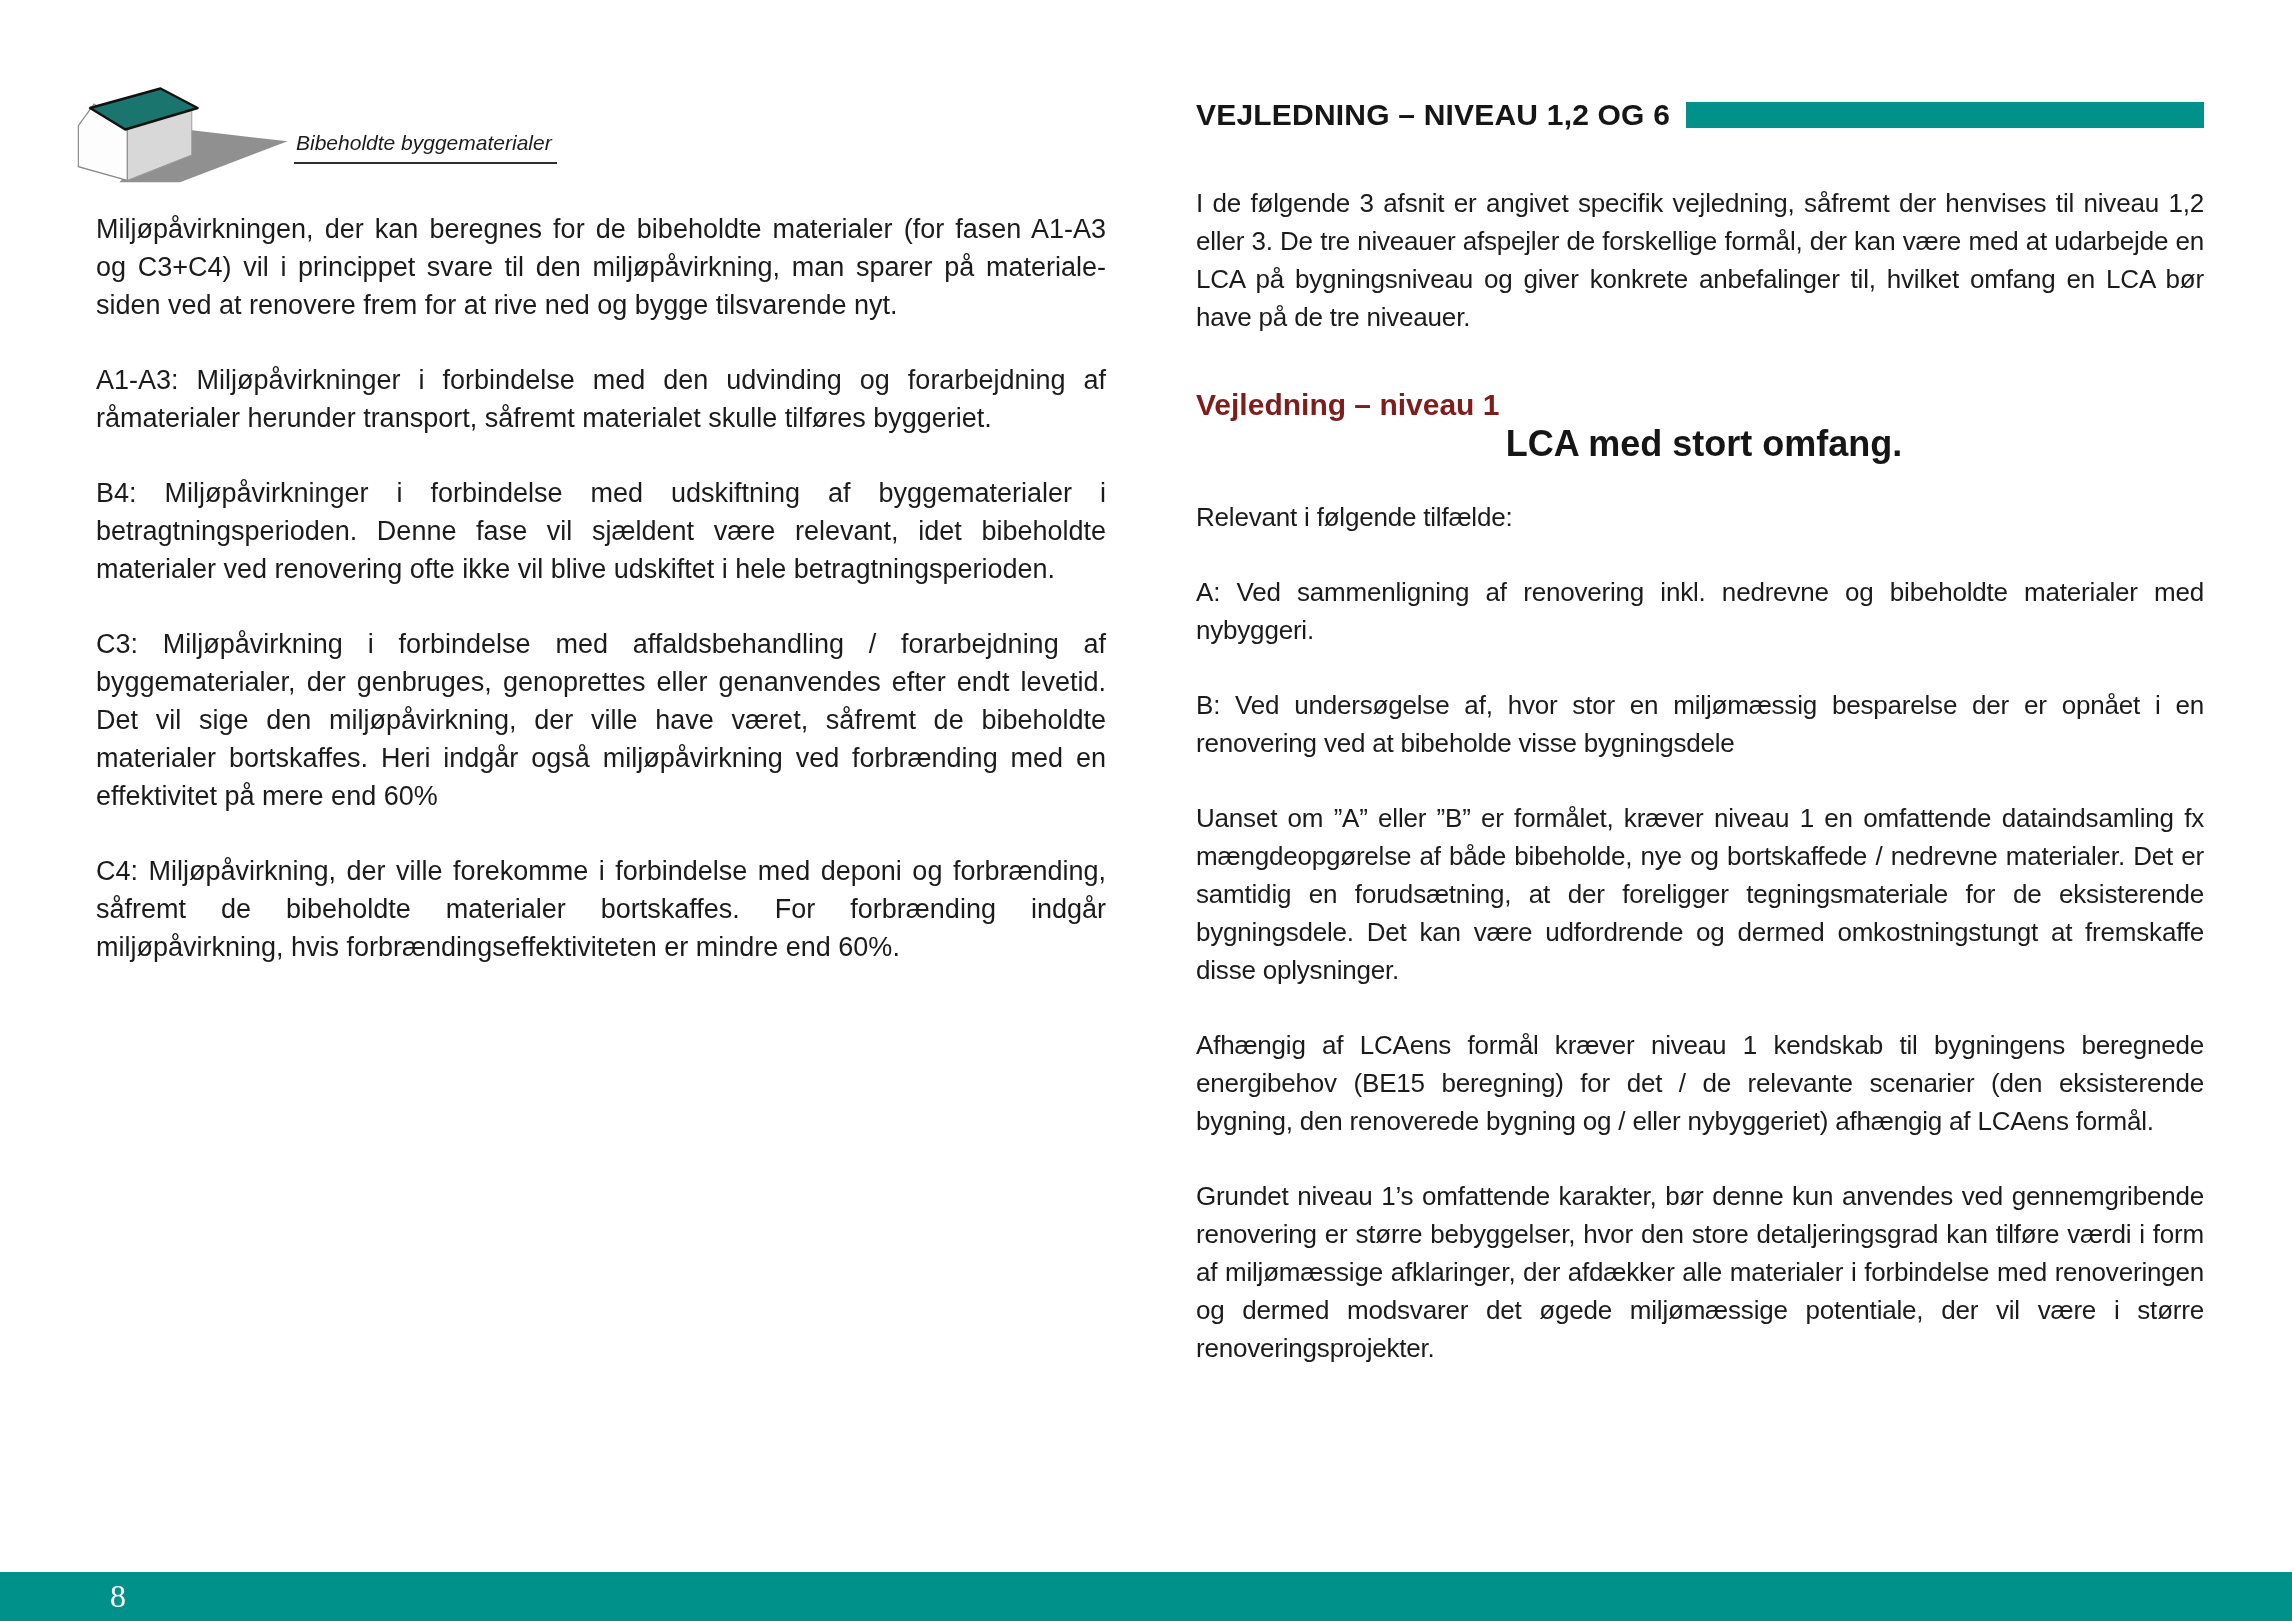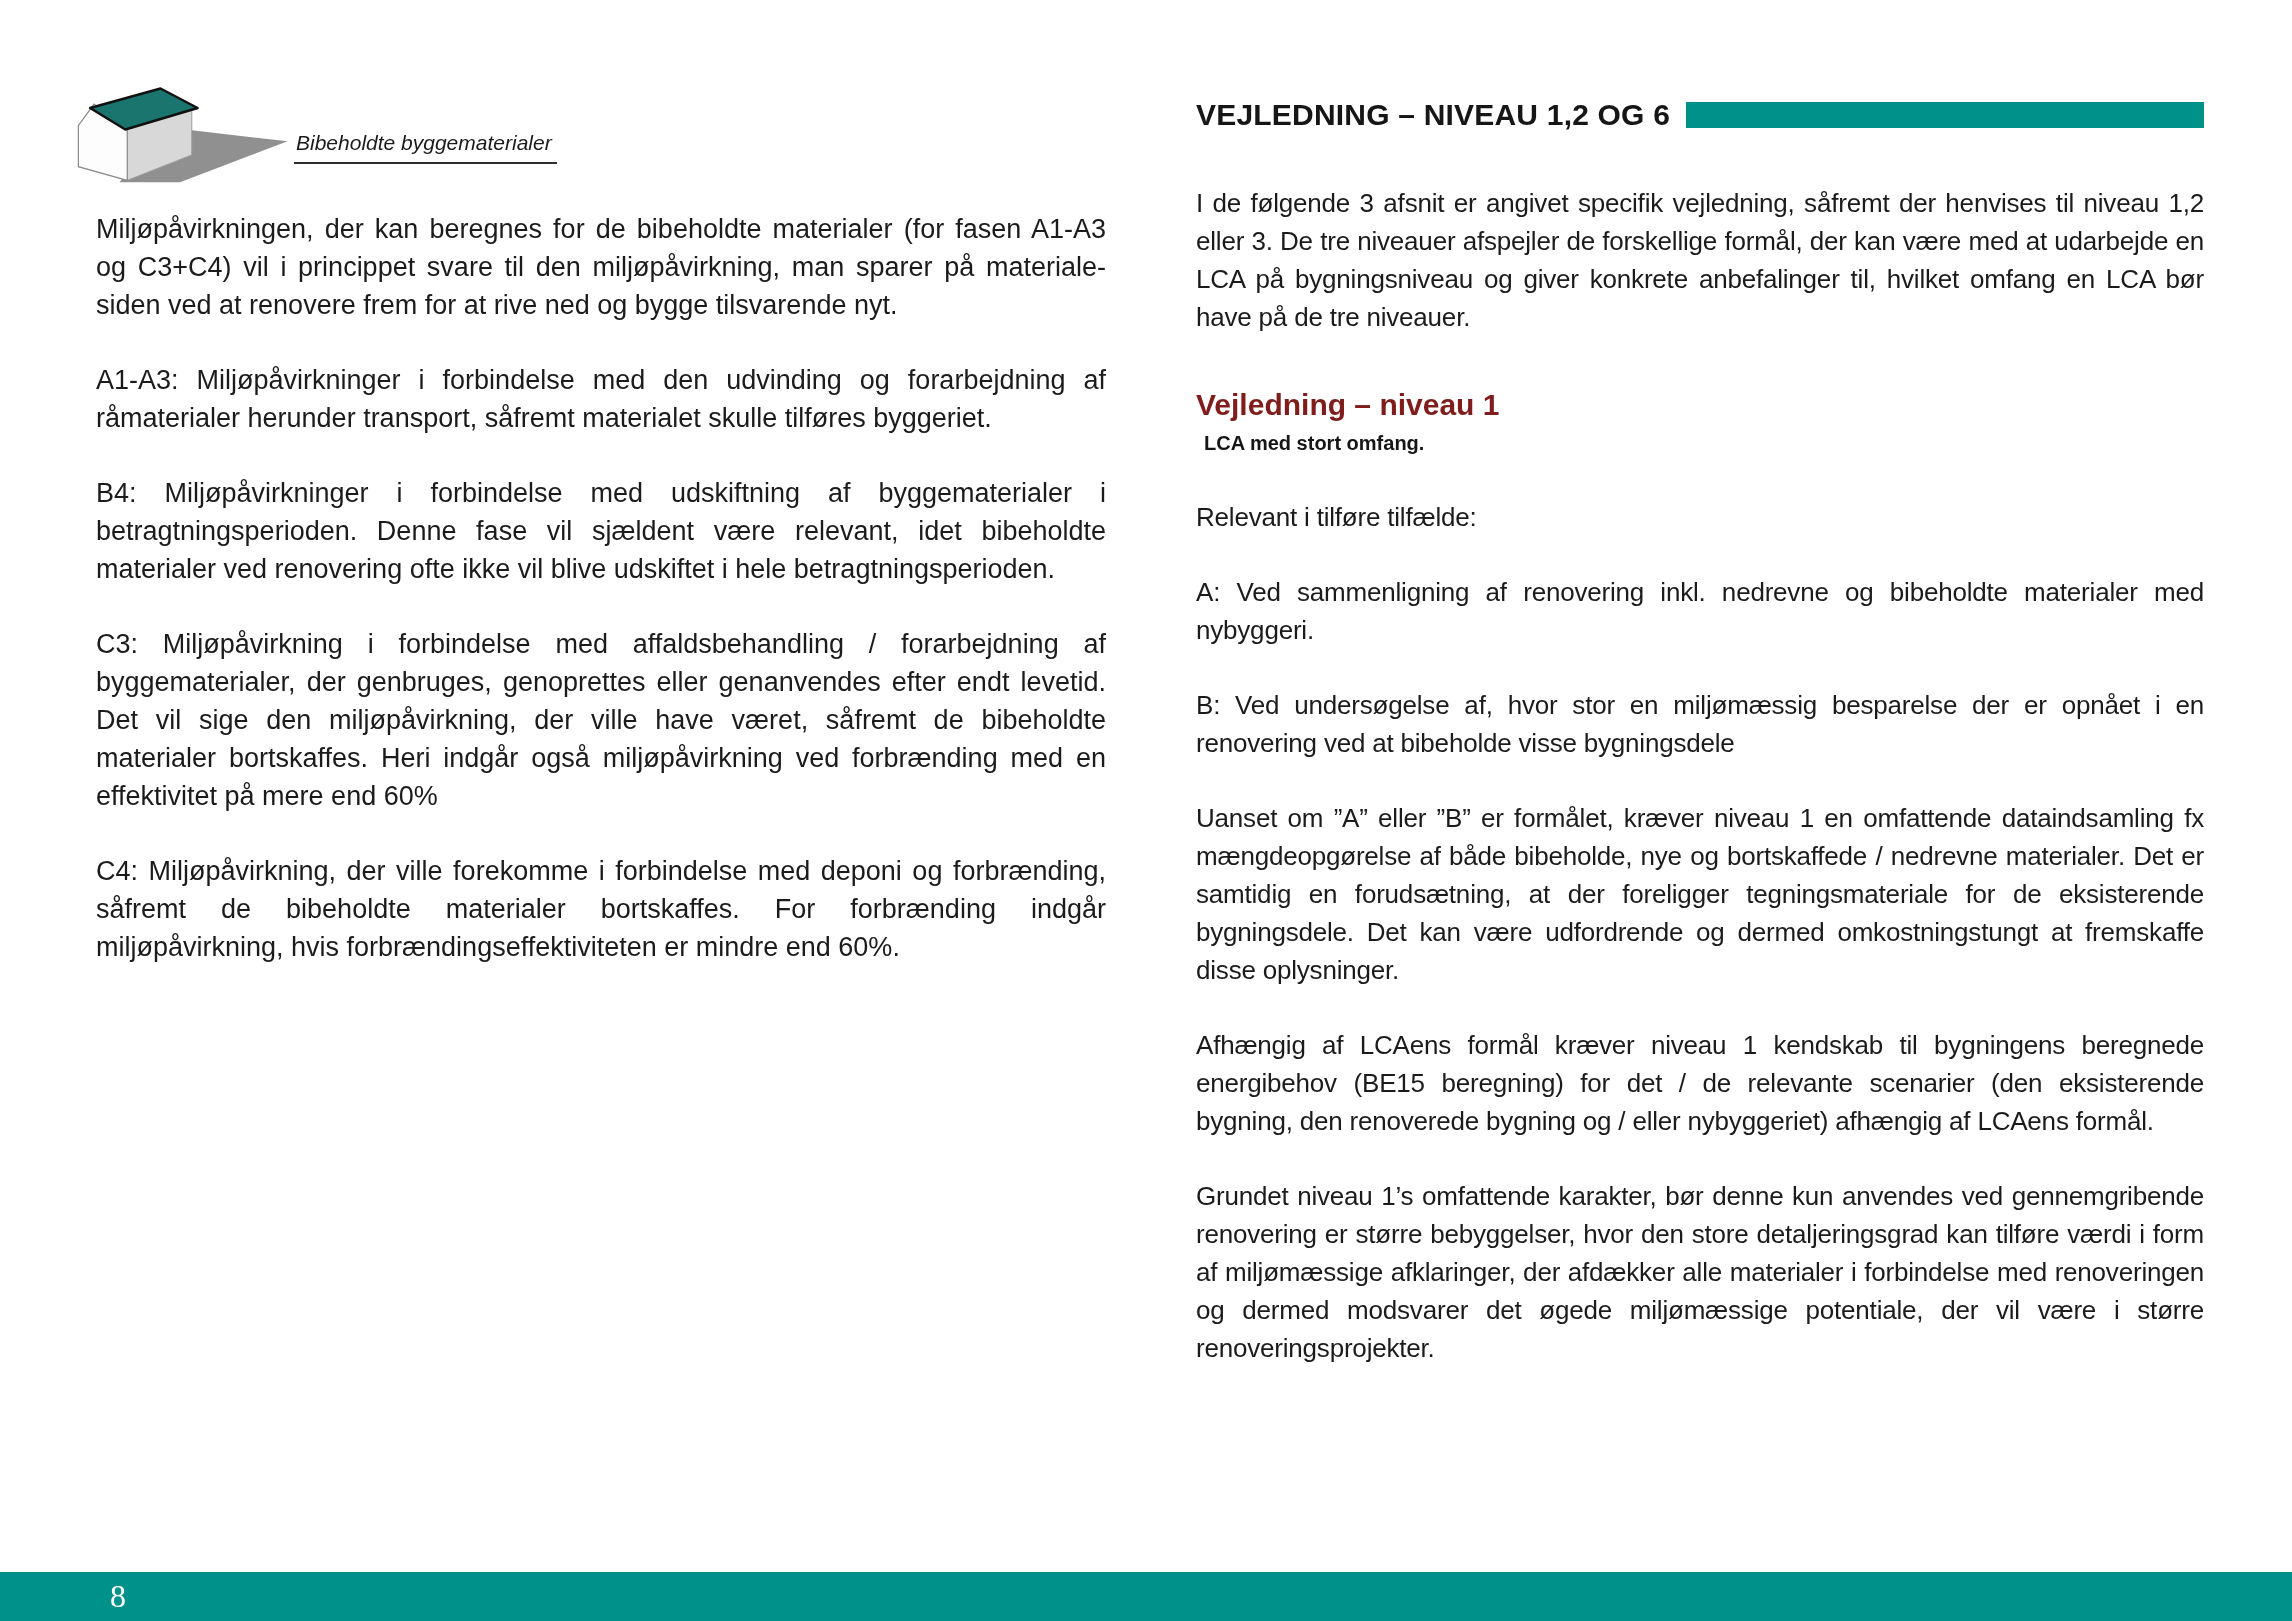--- a/index.html
+++ b/index.html
@@ -47,22 +47,22 @@
     position:absolute;left:1196px;top:184px;width:1008px;
     font-size:26px;line-height:38px;letter-spacing:-0.2px;text-align:justify;
   }
   .rcol p{margin:0 0 37px 0;}
   .rcol p.bold{font-weight:normal;}
   .rcol h2{
     font-size:30px;line-height:39px;margin:49px 0 2px 0;
     letter-spacing:0;text-align:left;color:#7f1d1d;
   }
   .rcol h3{
-    font-size:20px;line-height:35px;margin:0 0 37px 8px;
-    letter-spacing:0;text-align:left;color:#161616;
+    font-size:36px;line-height:35px;margin:0 0 37px 8px;
+    letter-spacing:0;text-align:center;color:#161616;
   }
 
   
   .footer{
     position:absolute;left:0;top:1572px;width:2293px;height:49px;
     background:var(--teal);
   }
   .footer .pagenum{
     position:absolute;left:110px;top:5.9px;color:#ffffff;
     font-family:"Liberation Serif", serif;font-size:32px;line-height:37px;
@@ -90,21 +90,21 @@
 
 <div class="vej-header">
   <h1>VEJLEDNING – NIVEAU 1,2 OG 6</h1>
   <div class="header-bar"></div>
 </div>
 
 <div class="rcol">
   <p>I de følgende 3 afsnit er angivet specifik vejledning, såfremt der henvises til niveau 1,2 eller 3. De tre niveauer afspejler de forskellige formål, der kan være med at udarbejde en LCA på bygningsniveau og giver konkrete anbefalinger til, hvilket omfang en LCA bør have på de tre niveauer.</p>
   <h2>Vejledning – niveau 1</h2>
   <h3>LCA med stort omfang.</h3>
-  <p>Relevant i tilføre tilfælde:</p>
+  <p>Relevant i følgende tilfælde:</p>
   <p class="bold">A: Ved sammenligning af renovering inkl. nedrevne og bibeholdte materialer med nybyggeri.</p>
   <p class="bold">B: Ved undersøgelse af, hvor stor en miljømæssig besparelse der er opnået i en renovering ved at bibeholde visse bygningsdele</p>
   <p>Uanset om ”A” eller ”B” er formålet, kræver niveau 1 en omfattende dataindsamling fx mængdeopgørelse af både bibeholde, nye og bortskaffede / nedrevne materialer. Det er samtidig en forudsætning, at der foreligger tegningsmateriale for de eksisterende bygningsdele. Det kan være udfordrende og dermed omkostningstungt at fremskaffe disse oplysninger.</p>
   <p>Afhængig af LCAens formål kræver niveau 1 kendskab til bygningens beregnede energibehov (BE15 beregning) for det / de relevante scenarier (den eksisterende bygning, den renoverede bygning og / eller nybyggeriet) afhængig af LCAens formål.</p>
   <p>Grundet niveau 1’s omfattende karakter, bør denne kun anvendes ved gennemgribende renovering er større bebyggelser, hvor den store detaljeringsgrad kan tilføre værdi i form af miljømæssige afklaringer, der afdækker alle materialer i forbindelse med renoveringen og dermed modsvarer det øgede miljømæssige potentiale, der vil være i større renoveringsprojekter.</p>
 </div>
 
 <div class="footer">
   <span class="pagenum">8</span>
 </div>

